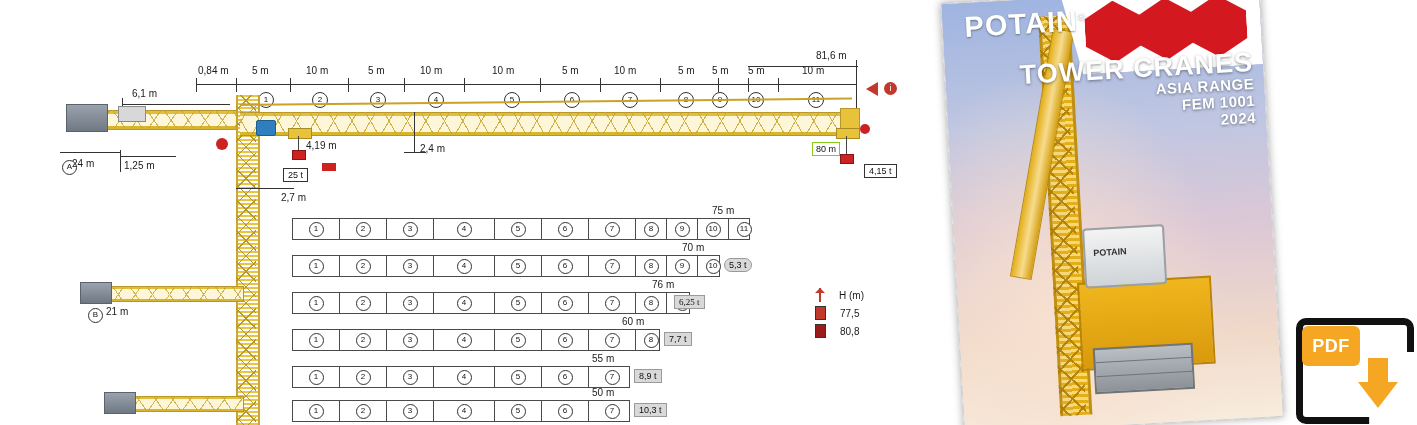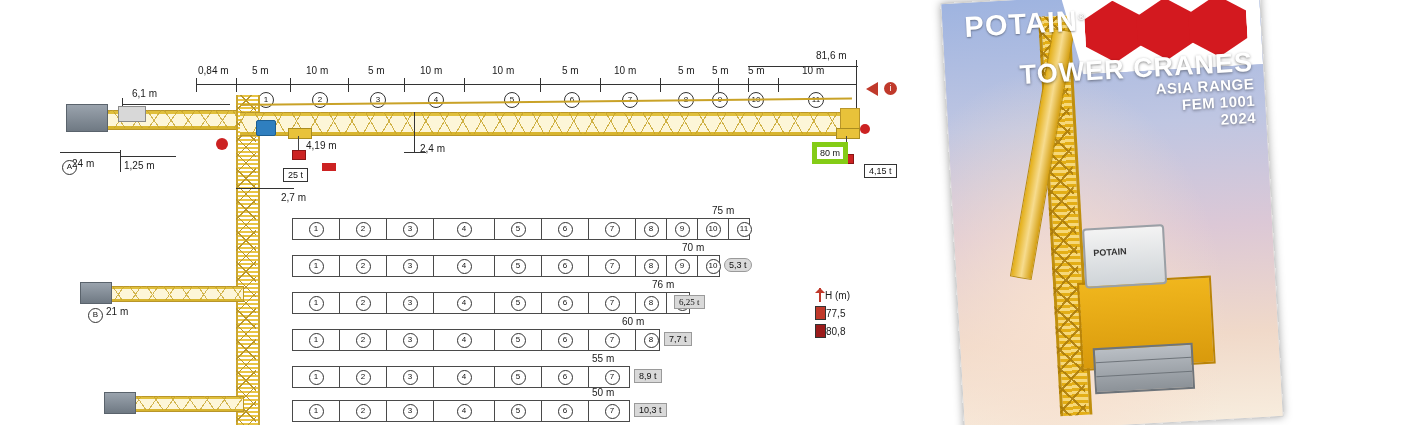--- a/index.html
+++ b/index.html
@@ -21,21 +21,21 @@
     display:inline-flex;align-items:center;justify-content:center;
     width:14px;height:14px;border:1px solid #333;border-radius:50%;
     font-size:8px;color:#111;background:#fff;line-height:1;
   }
   .circ.sm{width:13px;height:13px;font-size:8px;}
   .badge{
     background:#d9d9d9;border:1px solid #9a9a9a;color:#111;
     font-size:9px;padding:1px 4px;white-space:nowrap;
   }
   .boxlbl{
-    border:5px solid #84cc16;background:#fff;color:#111;
+    border:1px solid #84cc16;background:#fff;color:#111;
     font-size:9px;padding:1px 3px;white-space:nowrap;
   }
 
   
   #drawing{left:0;top:0;width:940px;height:425px;}
 
   
   .mast{
     position:absolute;left:236px;top:95px;width:20px;height:330px;
     background:
@@ -115,21 +115,21 @@
   
   .cfgrow{position:absolute;height:20px;border:1px solid #4a4a4a;background:#fff;display:flex;}
   .cfgcell{
     flex:0 0 auto;border-right:1px solid #4a4a4a;
     display:flex;align-items:center;justify-content:center;
   }
   .cfgcell:last-child{border-right:none;}
 
   
   .legend{position:absolute;left:815px;top:288px;}
-  .legend .row{display:flex;align-items:center;gap:0;margin-bottom:4px;}
+  .legend .row{display:flex;align-items:center;gap:14px;margin-bottom:4px;}
   .sw{width:9px;height:12px;border:1px solid #333;}
   .sw.red{background:#c0392b;}
   .sw.dred{background:#9b1b1b;}
 
   
   #cover{
     left:952px;top:-6px;width:318px;height:430px;
     transform:rotate(-3.2deg);transform-origin:50% 50%;
     box-shadow:0 0 8px rgba(0,0,0,.35);
     background:linear-gradient(180deg,#b8c8e8 0%,#d8c9dd 38%,#efd6cf 58%,#f3e4d5 100%);
@@ -555,14 +555,20 @@
     </div>
 
     <div class="cover-title">
       <div class="t1">TOWER CRANES</div>
       <div class="t2">ASIA RANGE</div>
       <div class="t3">FEM 1001</div>
       <div class="t4">2024</div>
     </div>
   </div>
 
+  <div class="abs" id="pdf">
+    <div class="pdf-frame"></div>
+    <div class="pdf-badge">PDF</div>
+    <div class="pdf-arrow-stem"></div>
+    <div class="pdf-arrow-head"></div>
+  </div>
 
 </div>
 
 </body></html>

